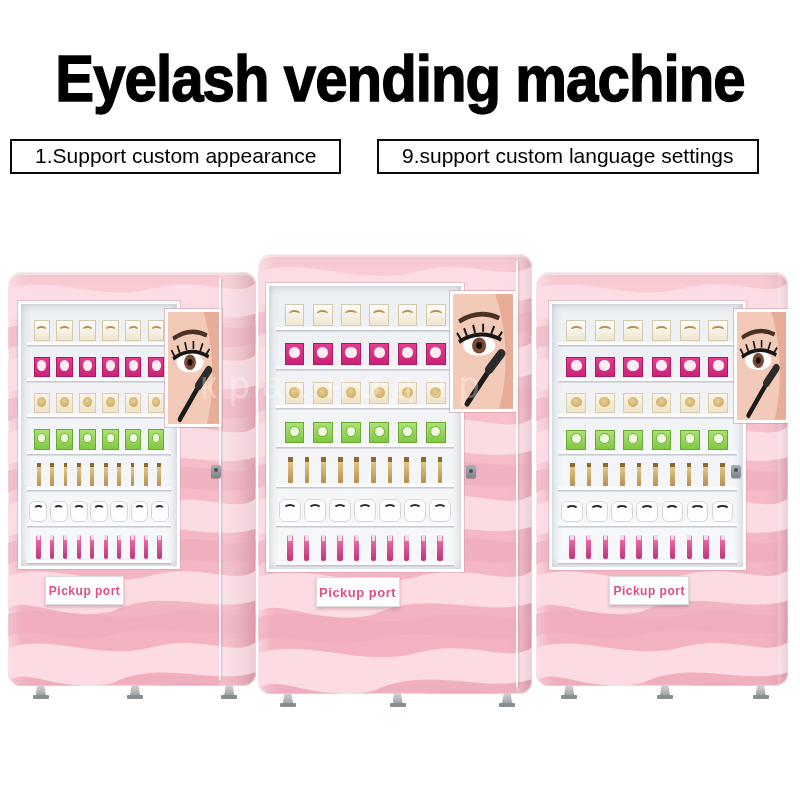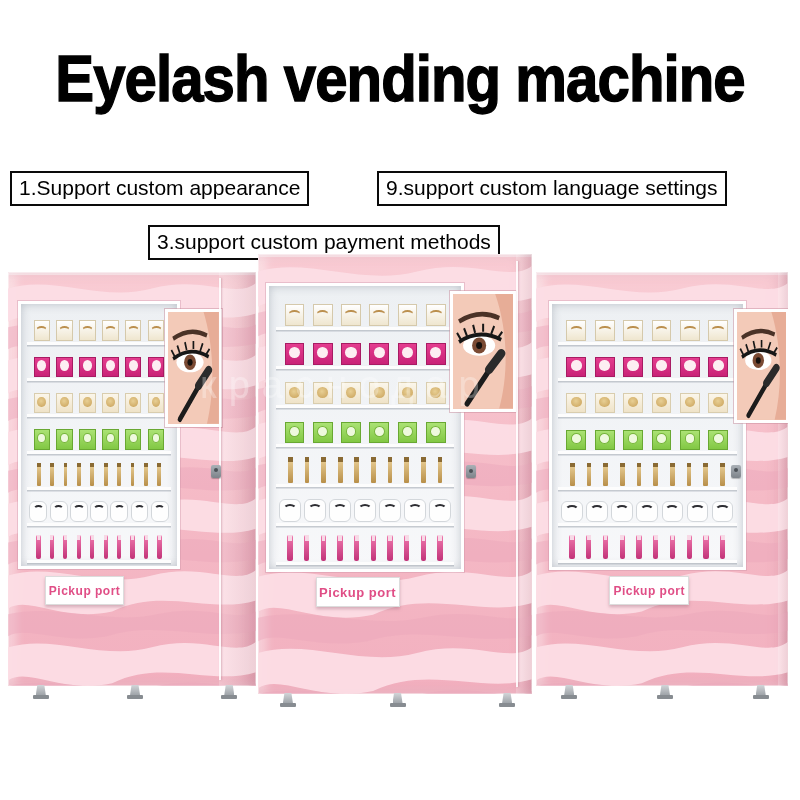--- a/index.html
+++ b/index.html
@@ -8,35 +8,35 @@
 
   .title{
     position:absolute;top:42px;left:0;width:100%;margin:0;text-align:center;
     font-size:60px;font-weight:bold;color:#000;letter-spacing:-1px;
     transform:scaleX(.97) scaleY(1.08);transform-origin:center top;
     -webkit-text-stroke:1.3px #000;
   }
 
   .feature{
     position:absolute;background:#fff;border:2px solid #0a0a0a;
-    font-size:21px;color:#000;padding:3px 7px 4px;white-space:nowrap;margin-top:32px;
+    font-size:21px;color:#000;padding:3px 23px 4px;white-space:nowrap;
   }
   #f1{left:10px;top:139px;}
   #f2{left:377px;top:139px;}
   #f3{left:148px;top:193px;}
 
   .watermark{
     position:absolute;left:200px;top:364px;width:420px;text-align:left;
     font-size:38px;letter-spacing:12px;color:#ffffff;opacity:.3;z-index:6;
     pointer-events:none;
   }
 
   .machine{position:absolute;}
   .mbody{
-    position:absolute;inset:0;border-radius:1px;overflow:hidden;
+    position:absolute;inset:0;border-radius:13px;overflow:hidden;
     background:linear-gradient(180deg,#f9ccd4,#f5bac6 55%,#f2b0bf);
     box-shadow:inset 0 0 0 1px rgba(255,255,255,.45),
                inset -9px 0 14px rgba(185,110,135,.28),
                inset 8px 0 10px rgba(255,255,255,.4),
                inset 0 3px 0 rgba(255,255,255,.55);
   }
   .waves{position:absolute;inset:0;width:100%;height:100%;}
 
   .window{
     position:absolute;display:flex;flex-direction:column;
@@ -107,21 +107,20 @@
   .foot::after{content:"";position:absolute;left:0;right:0;bottom:0;height:4px;
     background:#878c91;border-radius:1px;}
 </style>
 </head>
 <body>
 
 <div class="stage" id="stage">
   <h1 class="title">Eyelash vending machine</h1>
   <div class="feature" id="f1">1.Support custom appearance</div>
   <div class="feature" id="f2">9.support custom language settings</div>
-  <div class="feature" id="f3">3.support custom payment methods</div>
   <div class="watermark">краснодар</div>
 <div class="machine" style="left: 8px; top: 272px; width: 248px; height: 414px; z-index: 2;">
       <div class="mbody">
         <svg class="waves" viewBox="0 0 100 150" preserveAspectRatio="none">
           <path d="M0,6 C18,1 38,11 58,6 C78,1 92,10 100,4 L100,15 C82,20 62,10 42,19 C22,23 8,13 0,18 Z" fill="#fcdde5" opacity="0.95"></path>
           <path d="M0,20 C20,16 40,24 60,20 C80,16 92,23 100,19 L100,26 C80,30 60,22 40,28 C20,31 8,24 0,28 Z" fill="#eca6ba" opacity="0.45"></path>
           <path d="M0,32 C18,27 38,37 58,32 C78,27 92,36 100,30 L100,41 C82,46 62,36 42,45 C22,49 8,39 0,44 Z" fill="#fcdde5" opacity="0.95"></path>
           <path d="M0,46 C20,42 40,50 60,46 C80,42 92,49 100,45 L100,52 C80,56 60,48 40,54 C20,57 8,50 0,54 Z" fill="#eca6ba" opacity="0.45"></path>
           <path d="M0,58 C18,53 38,63 58,58 C78,53 92,62 100,56 L100,67 C82,72 62,62 42,71 C22,75 8,65 0,70 Z" fill="#fcdde5" opacity="0.95"></path>
           <path d="M0,72 C20,68 40,76 60,72 C80,68 92,75 100,71 L100,78 C80,82 60,74 40,80 C20,83 8,76 0,80 Z" fill="#eca6ba" opacity="0.45"></path>

